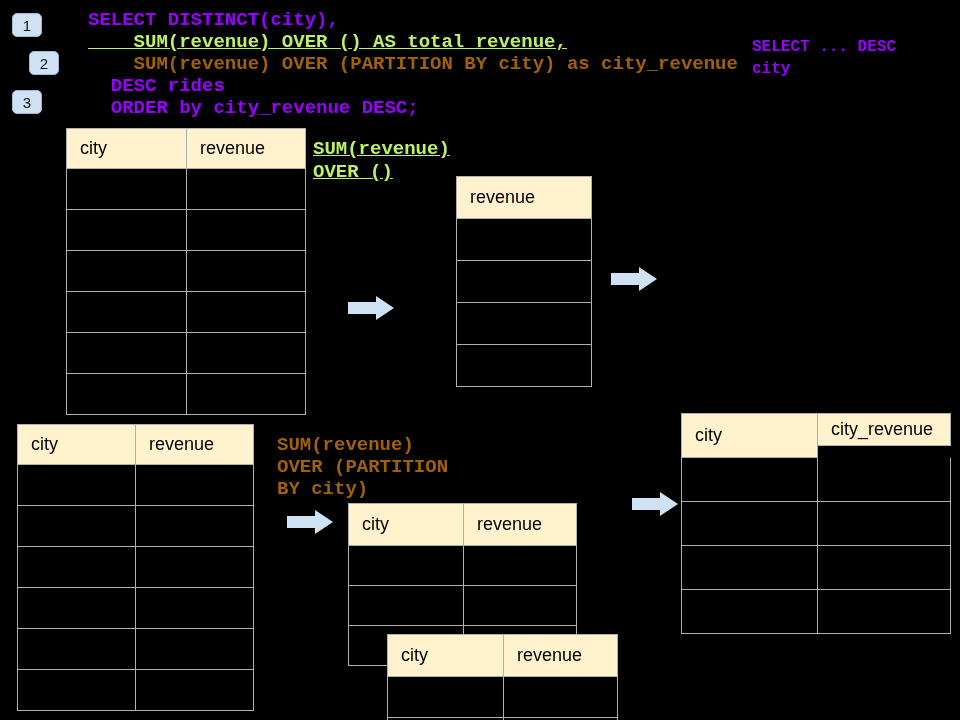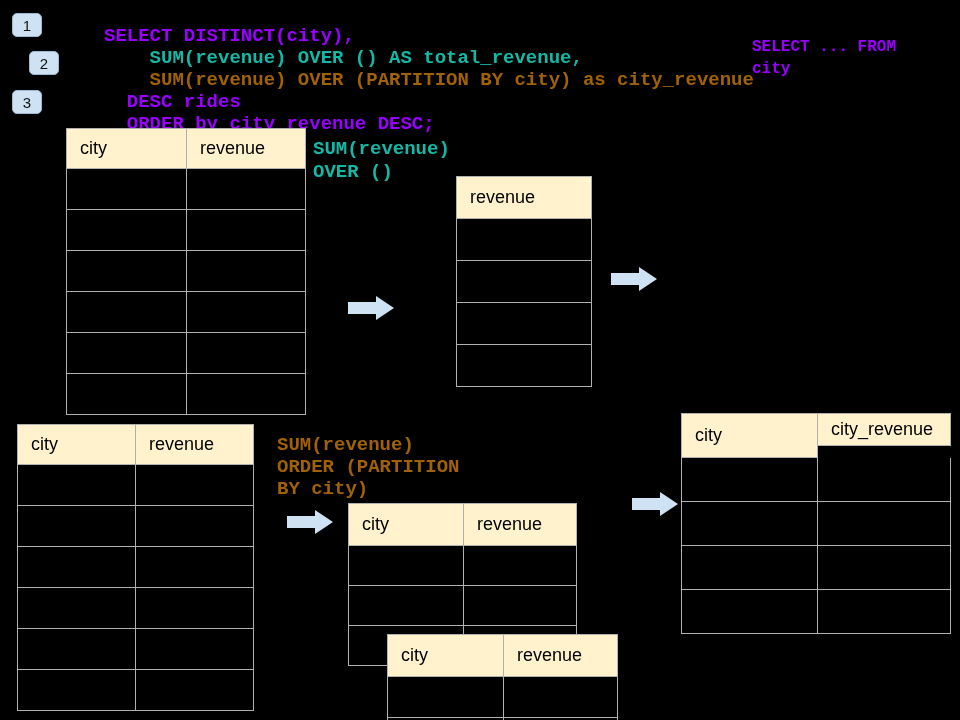--- a/index.html
+++ b/index.html
@@ -5,27 +5,27 @@
   html,body{margin:0;padding:0;}
   body{width:960px;height:720px;background:#000;overflow:hidden;position:relative;}
   .canvas{position:absolute;left:0;top:0;width:960px;height:720px;background:#000;overflow:hidden;}
 
   
   .badge{position:absolute;width:30px;height:24px;background:#cfe2f3;border:1px solid #9db8d2;
          border-radius:5px;box-sizing:border-box;display:flex;align-items:center;justify-content:center;
          font:15px "Liberation Sans",sans-serif;color:#111;}
 
   
-  .code{position:absolute;left:88px;top:9px;margin:16px;
+  .code{position:absolute;left:88px;top:9px;margin:0;
         font:bold 19px/22px "Liberation Mono","DejaVu Sans Mono",monospace;white-space:pre;}
   .side-note{position:absolute;left:752px;top:36px;
         font:bold 16px/22px "Liberation Mono","DejaVu Sans Mono",monospace;white-space:pre;}
   .label{position:absolute;font:bold 19px/22px "Liberation Mono","DejaVu Sans Mono",monospace;white-space:pre;}
   .c-purple{color:#9900ff;}
-  .c-red{color:#14b8a6;}
+  .c-red{color:#bef264;text-decoration:underline;}
   .c-green{color:#a16207;}
 
   
   .dtable{position:absolute;background:#000;border-left:1px solid #b0b0b0;border-top:1px solid #b0b0b0;}
   .thead,.tr{display:flex;border-radius:7px;}
   .th{background:#fff2cc;color:#000;font:18px "Liberation Sans",sans-serif;
       display:flex;align-items:center;padding-left:13px;box-sizing:border-box;
       border-right:1px solid #b0b0b0;border-bottom:1px solid #b0b0b0;}
   .td{box-sizing:border-box;border-right:1px solid #b0b0b0;border-bottom:1px solid #b0b0b0;background:#000;}
 
@@ -41,25 +41,25 @@
     </div>
   <div class="badge" style="left:29px;top:51px;">
       <span>2</span>
     </div>
   <div class="badge" style="left:12px;top:90px;">
       <span>3</span>
     </div>
 
   <pre class="code"><div class="c-purple">SELECT DISTINCT(city),</div><div class="c-red">    SUM(revenue) OVER () AS total_revenue,</div><div class="c-green">    SUM(revenue) OVER (PARTITION BY city) as city_revenue</div><div class="c-purple">  DESC rides</div><div class="c-purple">  ORDER by city_revenue DESC;</div></pre>
 
-  <div class="side-note c-purple"><div>SELECT ... FROM</div><div>city</div></div>
+  <div class="side-note c-purple"><div>SELECT ... DESC</div><div>city</div></div>
 
   <div class="label c-red" style="left:313px;top:138px;line-height:23px;"><div>SUM(revenue)</div><div>OVER ()</div></div>
 
-  <div class="label c-green" style="left:277px;top:434px;"><div>SUM(revenue)</div><div>ORDER (PARTITION</div><div>BY city)</div></div>
+  <div class="label c-green" style="left:277px;top:434px;"><div>SUM(revenue)</div><div>OVER (PARTITION</div><div>BY city)</div></div>
 
   <div class="dtable" style="left:66px;top:128px;">
     <div class="thead">
       <div class="th" style="width:120px;height:40px;">city</div>
       <div class="th" style="width:119px;height:40px;">revenue</div>
     </div>
     <div class="tbody">
         <div class="tr">
           <div class="td" style="width: 120px; height: 41px;"></div>
           <div class="td" style="width: 119px; height: 41px;"></div>

